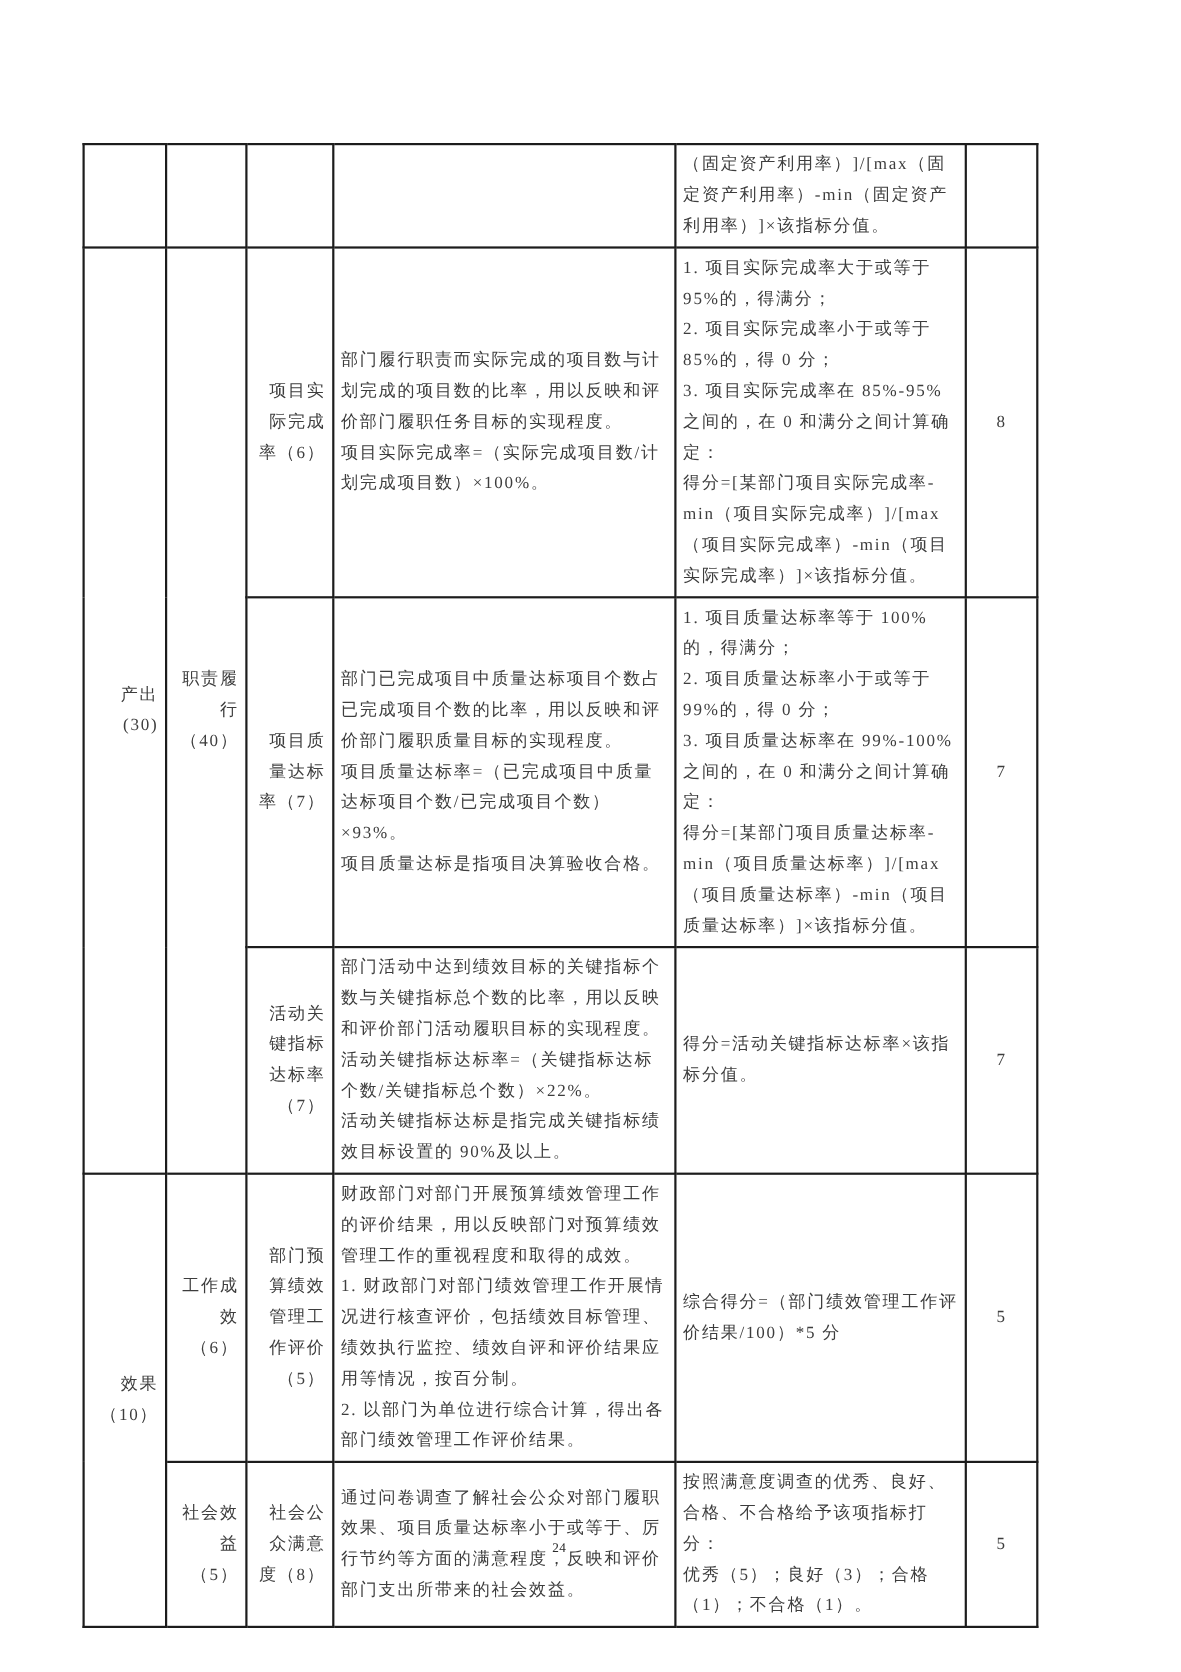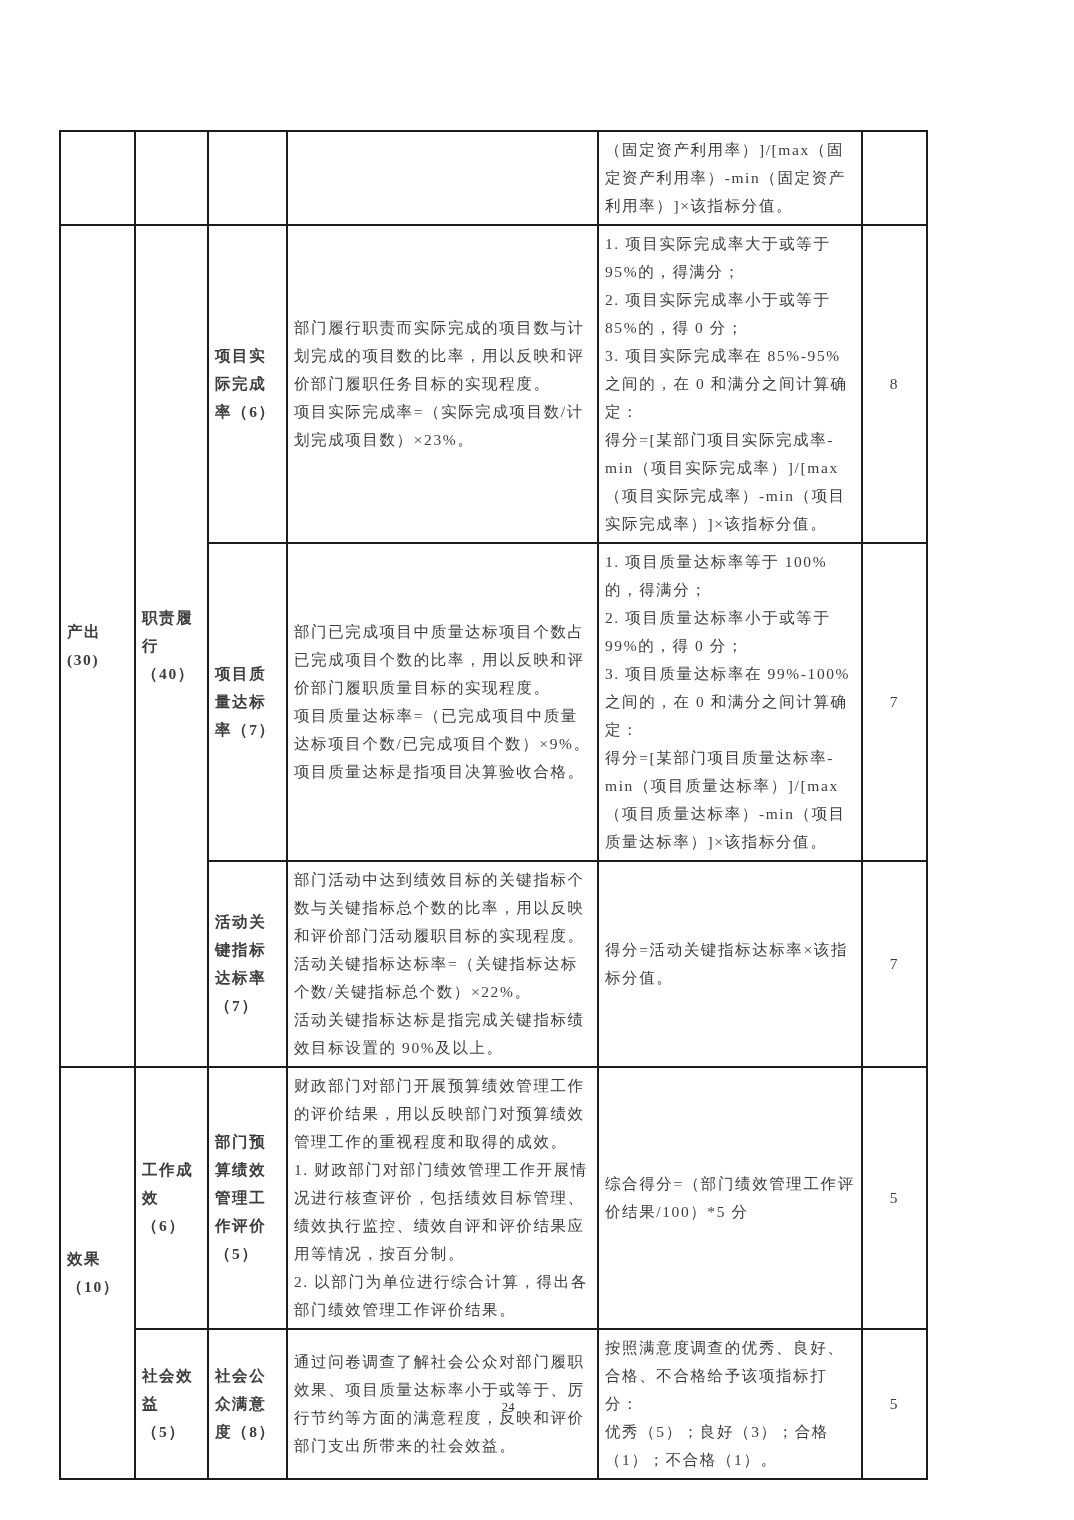--- a/index.html
+++ b/index.html
@@ -7,44 +7,43 @@
     position: relative;
     width: 1074px;
     height: 1520px;
     background: #ffffff;
     font-family: "Liberation Serif", "DejaVu Serif", serif;
     color: #3d3d3d;
     overflow: hidden;
   }
   table.eval {
     position: absolute;
-    left: 59px;
+    left: 75px;
     top: 130px;
     width: 867px;
     border-collapse: collapse;
     table-layout: fixed;
   }
   table.eval td {
     border: 2px solid #1c1c1c;
     vertical-align: middle;
     white-space: pre-line;
     font-size: 15.5px;
     letter-spacing: 1.6px;
     line-height: 28px;
     padding: 4px 6px;
     word-break: break-word;
     overflow: hidden;
   }
   td.center {
-    text-align: left;
+    text-align: right;
     font-size: 15px;
     letter-spacing: 1px;
     line-height: 31px;
     padding: 2px 2px;
-    font-weight: bold;
   }
   td.txt { text-align: left; }
   td.score {
     text-align: center;
     font-size: 17px;
     letter-spacing: 0;
   }
   td.no-top { border-top: none; }
   td.carry {
     vertical-align: top;
@@ -85,32 +84,32 @@
       <td class="txt no-top carry">（固定资产利用率）]/[max（固定资产利用率）-min（固定资产利用率）]×该指标分值。</td>
       <td class="score no-top"></td>
     </tr>
 
     <tr style="height:285px">
       <td class="center" rowspan="3">产出
 (30)</td>
       <td class="center" rowspan="3">职责履行（40）</td>
       <td class="center">项目实际完成率（6）</td>
       <td class="txt">部门履行职责而实际完成的项目数与计划完成的项目数的比率，用以反映和评价部门履职任务目标的实现程度。
-项目实际完成率=（实际完成项目数/计划完成项目数）×23%。</td>
+项目实际完成率=（实际完成项目数/计划完成项目数）×100%。</td>
       <td class="txt">1. 项目实际完成率大于或等于 95%的，得满分；
 2. 项目实际完成率小于或等于 85%的，得 0 分；
 3. 项目实际完成率在 85%-95%之间的，在 0 和满分之间计算确定：
 得分=[某部门项目实际完成率-min（项目实际完成率）]/[max（项目实际完成率）-min（项目实际完成率）]×该指标分值。</td>
       <td class="score">8</td>
     </tr>
 
     <tr style="height:288px">
       <td class="center">项目质量达标率（7）</td>
       <td class="txt">部门已完成项目中质量达标项目个数占已完成项目个数的比率，用以反映和评价部门履职质量目标的实现程度。
-项目质量达标率=（已完成项目中质量达标项目个数/已完成项目个数）×9%。
+项目质量达标率=（已完成项目中质量达标项目个数/已完成项目个数）×93%。
 项目质量达标是指项目决算验收合格。</td>
       <td class="txt">1. 项目质量达标率等于 100%的，得满分；
 2. 项目质量达标率小于或等于 99%的，得 0 分；
 3. 项目质量达标率在 99%-100%之间的，在 0 和满分之间计算确定：
 得分=[某部门项目质量达标率-min（项目质量达标率）]/[max（项目质量达标率）-min（项目质量达标率）]×该指标分值。</td>
       <td class="score">7</td>
     </tr>
 
     <tr style="height:190px">
       <td class="center">活动关键指标达标率（7）</td>

